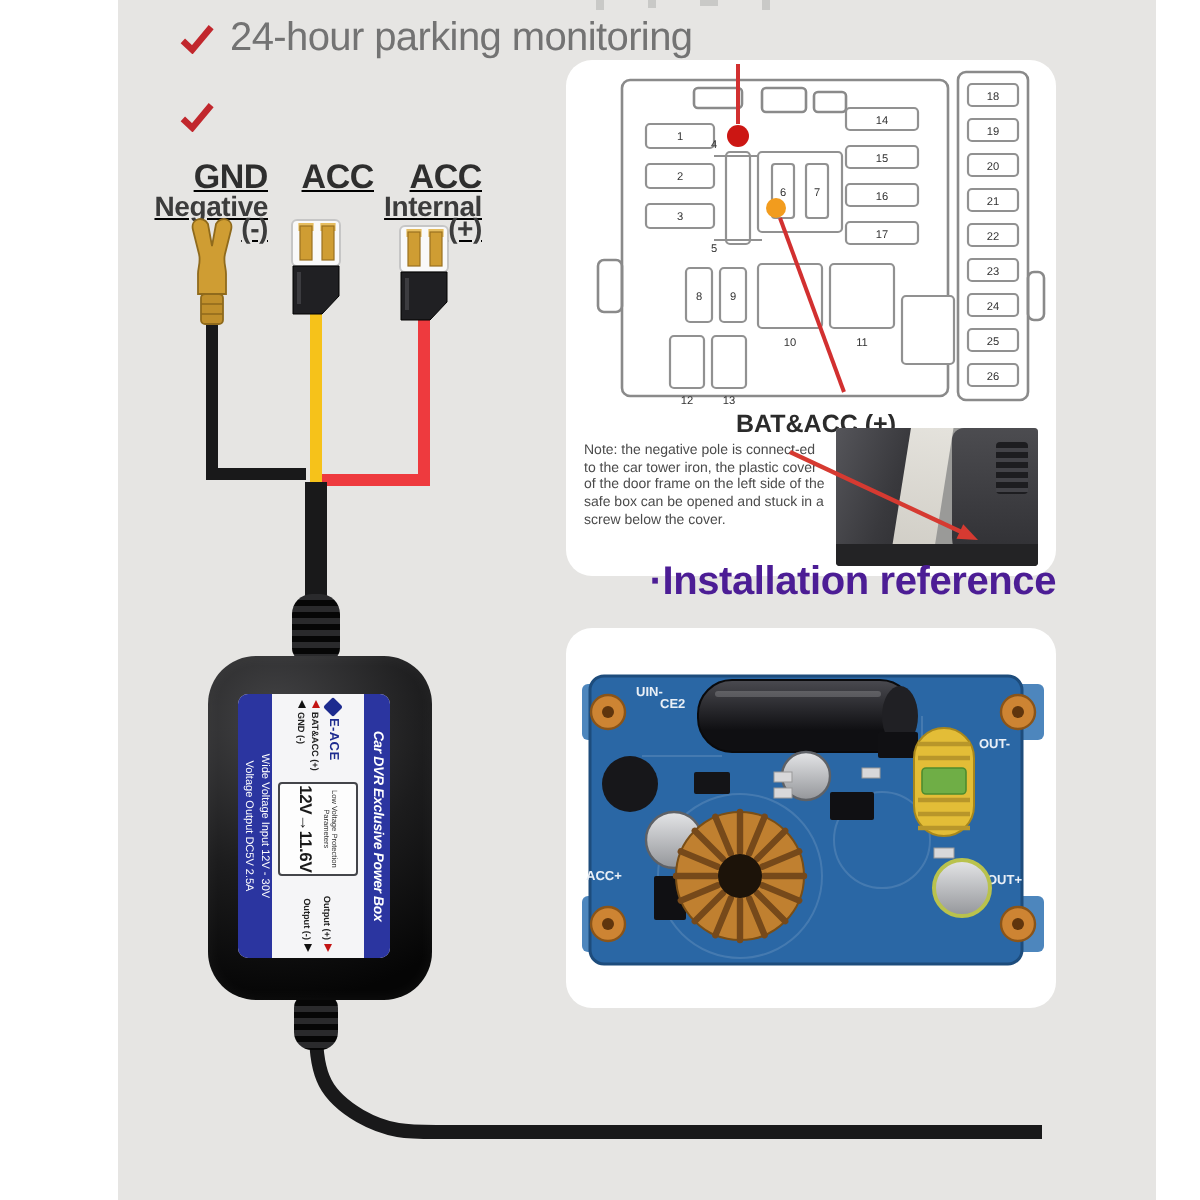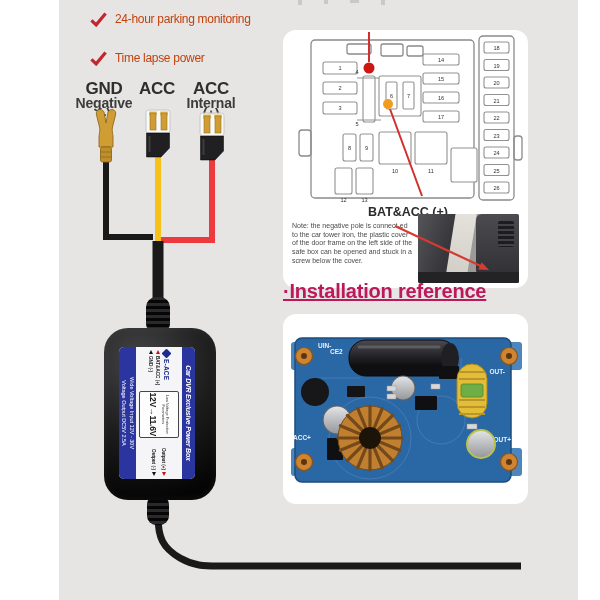--- a/index.html
+++ b/index.html
@@ -7,24 +7,24 @@
   .stage{position:absolute;left:0;top:0;width:600px;height:600px;overflow:hidden;background:#fff;}
   .bg{position:absolute;left:59px;top:0;width:519px;height:600px;background:#e6e5e3;}
   .crop-frag{position:absolute;left:298px;top:0;width:170px;height:5px;overflow:hidden;}
   .crop-frag i{display:inline-block;background:#c9c9c7;margin-right:22px;vertical-align:top;}
   .crop-frag i:nth-child(1){width:4px;height:5px;}
   .crop-frag i:nth-child(2){width:4px;height:4px;}
   .crop-frag i:nth-child(3){width:9px;height:3px;}
   .crop-frag i:nth-child(4){width:4px;height:5px;}
 
   .feat-row{position:absolute;left:90px;display:flex;align-items:center;gap:8px;height:20px;}
-  .feat-row span{font-size:12px;color:#c2410c;letter-spacing:-0.3px;white-space:nowrap;}
+  .feat-row span{font-size:20px;color:#737373;letter-spacing:-0.3px;white-space:nowrap;}
   .f1{top:9px;} .f2{top:29px;} .f3{top:48px;}
 
-  .conn-label{position:absolute;width:60px;text-align:center;}
+  .conn-label{position:absolute;width:60px;text-align:right;text-decoration:underline;}
   .conn-label .t{font-size:17px;font-weight:bold;color:#2e2e2e;letter-spacing:-0.2px;line-height:18px;}
   .conn-label .s{font-size:14px;font-weight:bold;color:#3c3c3c;letter-spacing:-0.2px;line-height:11px;}
   .cl-gnd{left:74px;top:80px;} .cl-acc{left:127px;top:80px;} .cl-acc2{left:181px;top:80px;}
 
   .wires{position:absolute;left:0;top:0;width:600px;height:600px;pointer-events:none;}
 
   .boot{position:absolute;background:repeating-linear-gradient(180deg,#2a2a2c 0 3px,#060606 3px 6px);}
   .boot-top{left:146px;top:297px;width:24px;height:34px;border-radius:10px 10px 7px 7px;}
   .boot-bottom{left:147px;top:497px;width:22px;height:28px;border-radius:7px 7px 9px 9px;}
   .device-box{position:absolute;left:104px;top:328px;width:112px;height:172px;border-radius:24px;
@@ -58,21 +58,21 @@
   .fusebox{position:absolute;left:4px;top:2px;width:237px;height:174px;}
   .bat-acc{position:absolute;top:175px;left:58px;width:134px;text-align:center;font-size:12.5px;font-weight:600;color:#2b2b2b;}
   .note{position:absolute;top:192px;left:9px;width:122px;font-size:7px;line-height:1.24;color:#4a4a4a;}
   .photo{position:absolute;left:135px;top:184px;width:101px;height:69px;background:#9a9a98;overflow:hidden;border-radius:2px;}
   .ph-door{position:absolute;left:0;top:0;width:40%;height:100%;background:linear-gradient(110deg,#55555a,#39393d 60%,#2c2c30);}
   .ph-pillar{position:absolute;left:32%;top:-12%;width:21%;height:126%;background:linear-gradient(#e6e4de,#ccc9c1);transform:rotate(9deg);}
   .ph-dash{position:absolute;right:0;top:0;width:43%;height:100%;background:linear-gradient(180deg,#4c4c50,#2e2e32);border-radius:6px 0 0 14px;}
   .ph-vent{position:absolute;right:5px;top:7px;width:16px;height:26px;background:repeating-linear-gradient(180deg,#1d1d20 0 3px,#434348 3px 5px);border-radius:2px;}
   .ph-bottom{position:absolute;bottom:0;left:0;width:100%;height:11px;background:#232325;}
   .arrow-overlay{position:absolute;left:0;top:0;width:245px;height:258px;pointer-events:none;}
-  .caption{position:absolute;left:283px;width:245px;text-align:left;color:#be185d;font-weight:600;letter-spacing:-0.2px;text-decoration:underline;}
+  .caption{position:absolute;left:283px;width:245px;text-align:right;color:#4c1d95;font-weight:600;letter-spacing:-0.2px;}
   .cap-install{top:280px;font-size:20px;}
   .cap-chip{top:506px;font-size:19px;}
   .pcb{position:absolute;left:8px;top:14px;width:231px;height:162px;}
 </style>
 </head>
 <body>
 
 <div class="stage">
   <div class="bg"></div>
   <div class="crop-frag"><i></i><i></i><i></i><i></i></div>
@@ -80,21 +80,20 @@
   <div class="feat-row f1">
     <svg width="17" height="15" viewBox="0 0 18 15">
         <path d="M1.5 8.5 L6.5 13.2 L16.5 1.2" stroke="#c1272d" stroke-width="3.4" fill="none"></path>
       </svg>
     <span>24-hour parking monitoring</span>
   </div>
   <div class="feat-row f3">
     <svg width="17" height="15" viewBox="0 0 18 15">
         <path d="M1.5 8.5 L6.5 13.2 L16.5 1.2" stroke="#c1272d" stroke-width="3.4" fill="none"></path>
       </svg>
-    <span>Time lapse power</span>
   </div>
 
   <div class="conn-label cl-gnd">
     <div class="t">GND</div>
     <div class="s">Negative (-)</div>
   </div>
   <div class="conn-label cl-acc">
     <div class="t">ACC</div>
   </div>
   <div class="conn-label cl-acc2">

